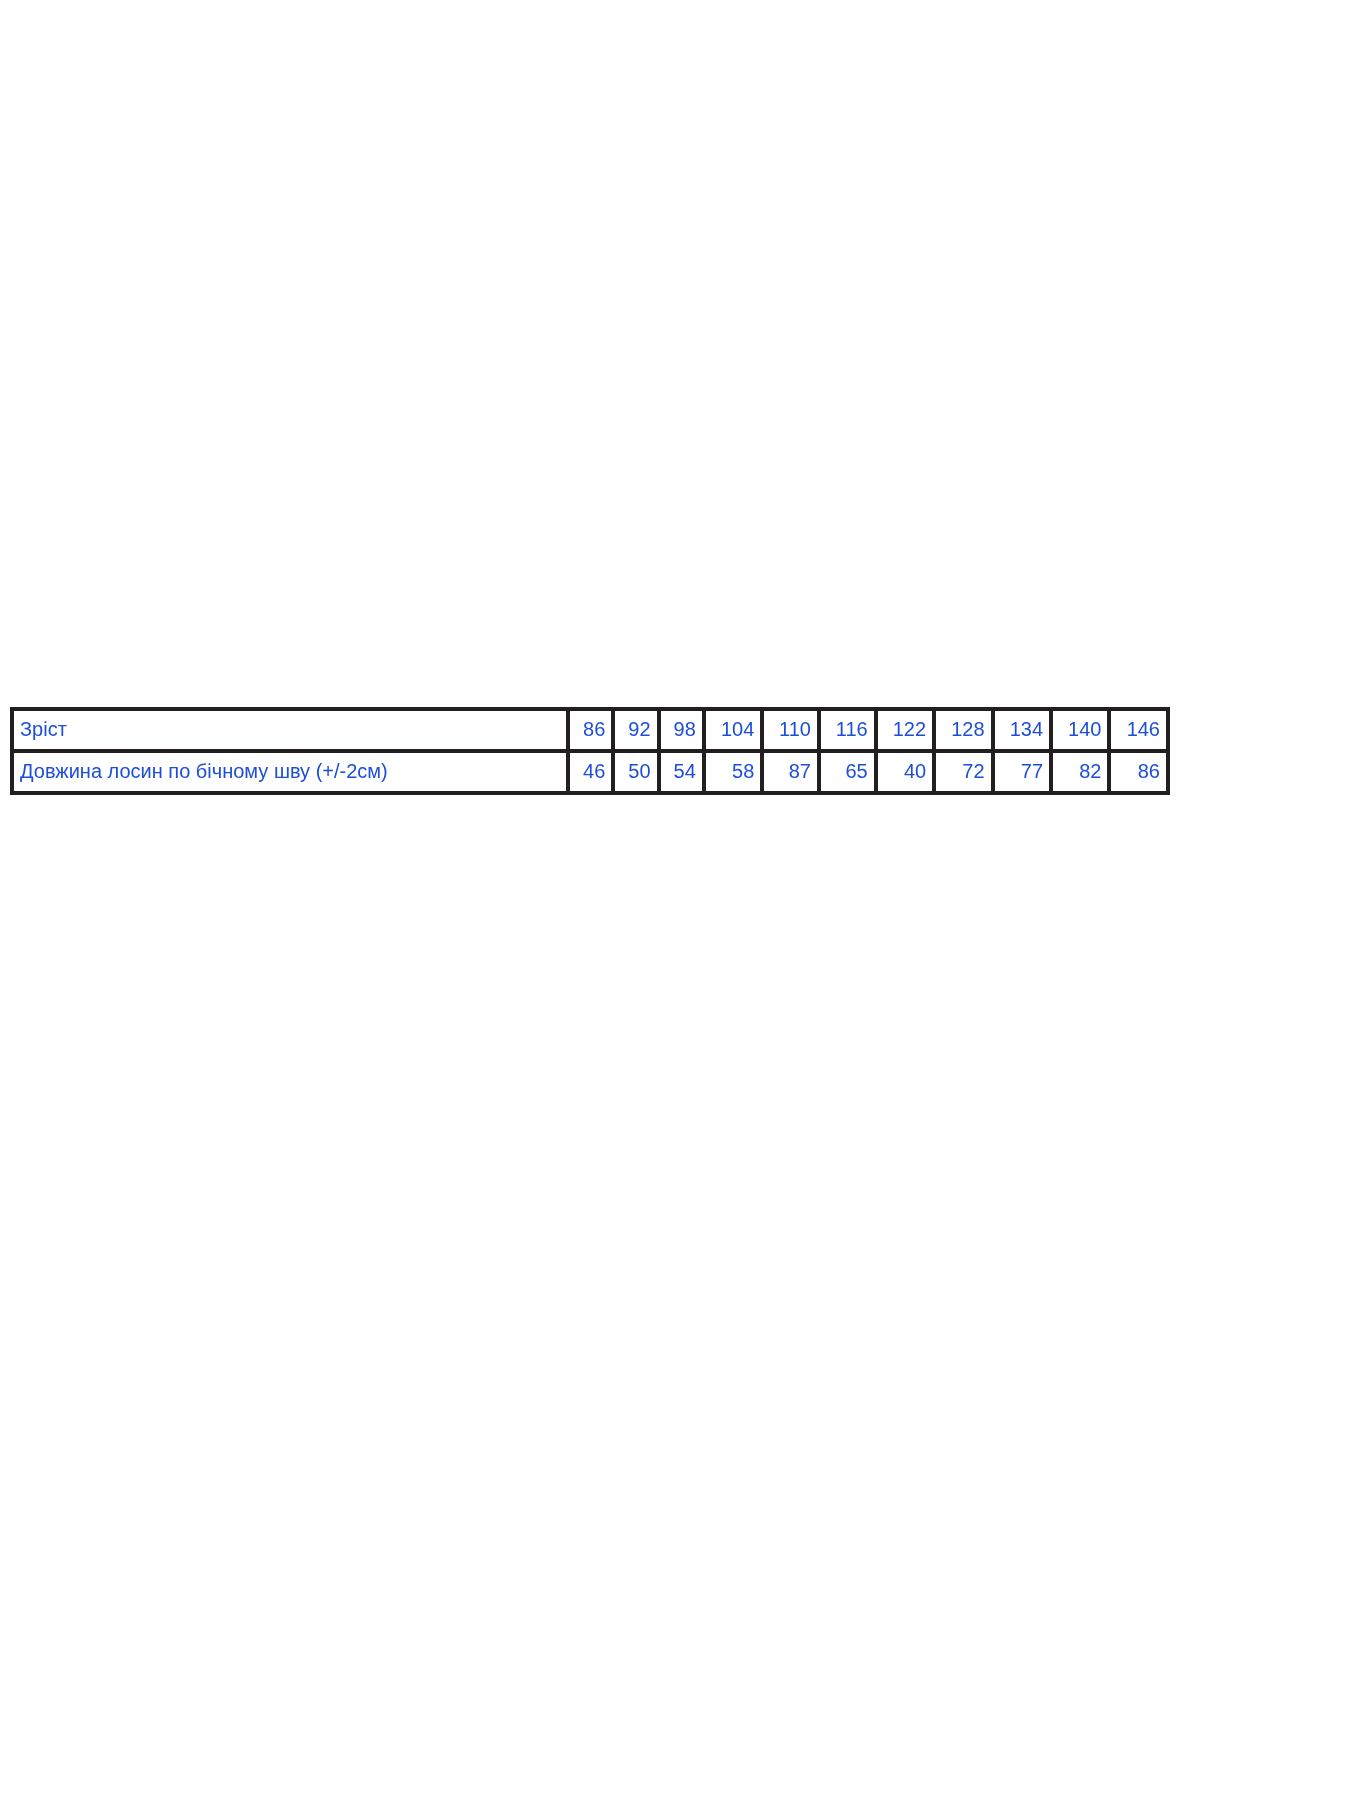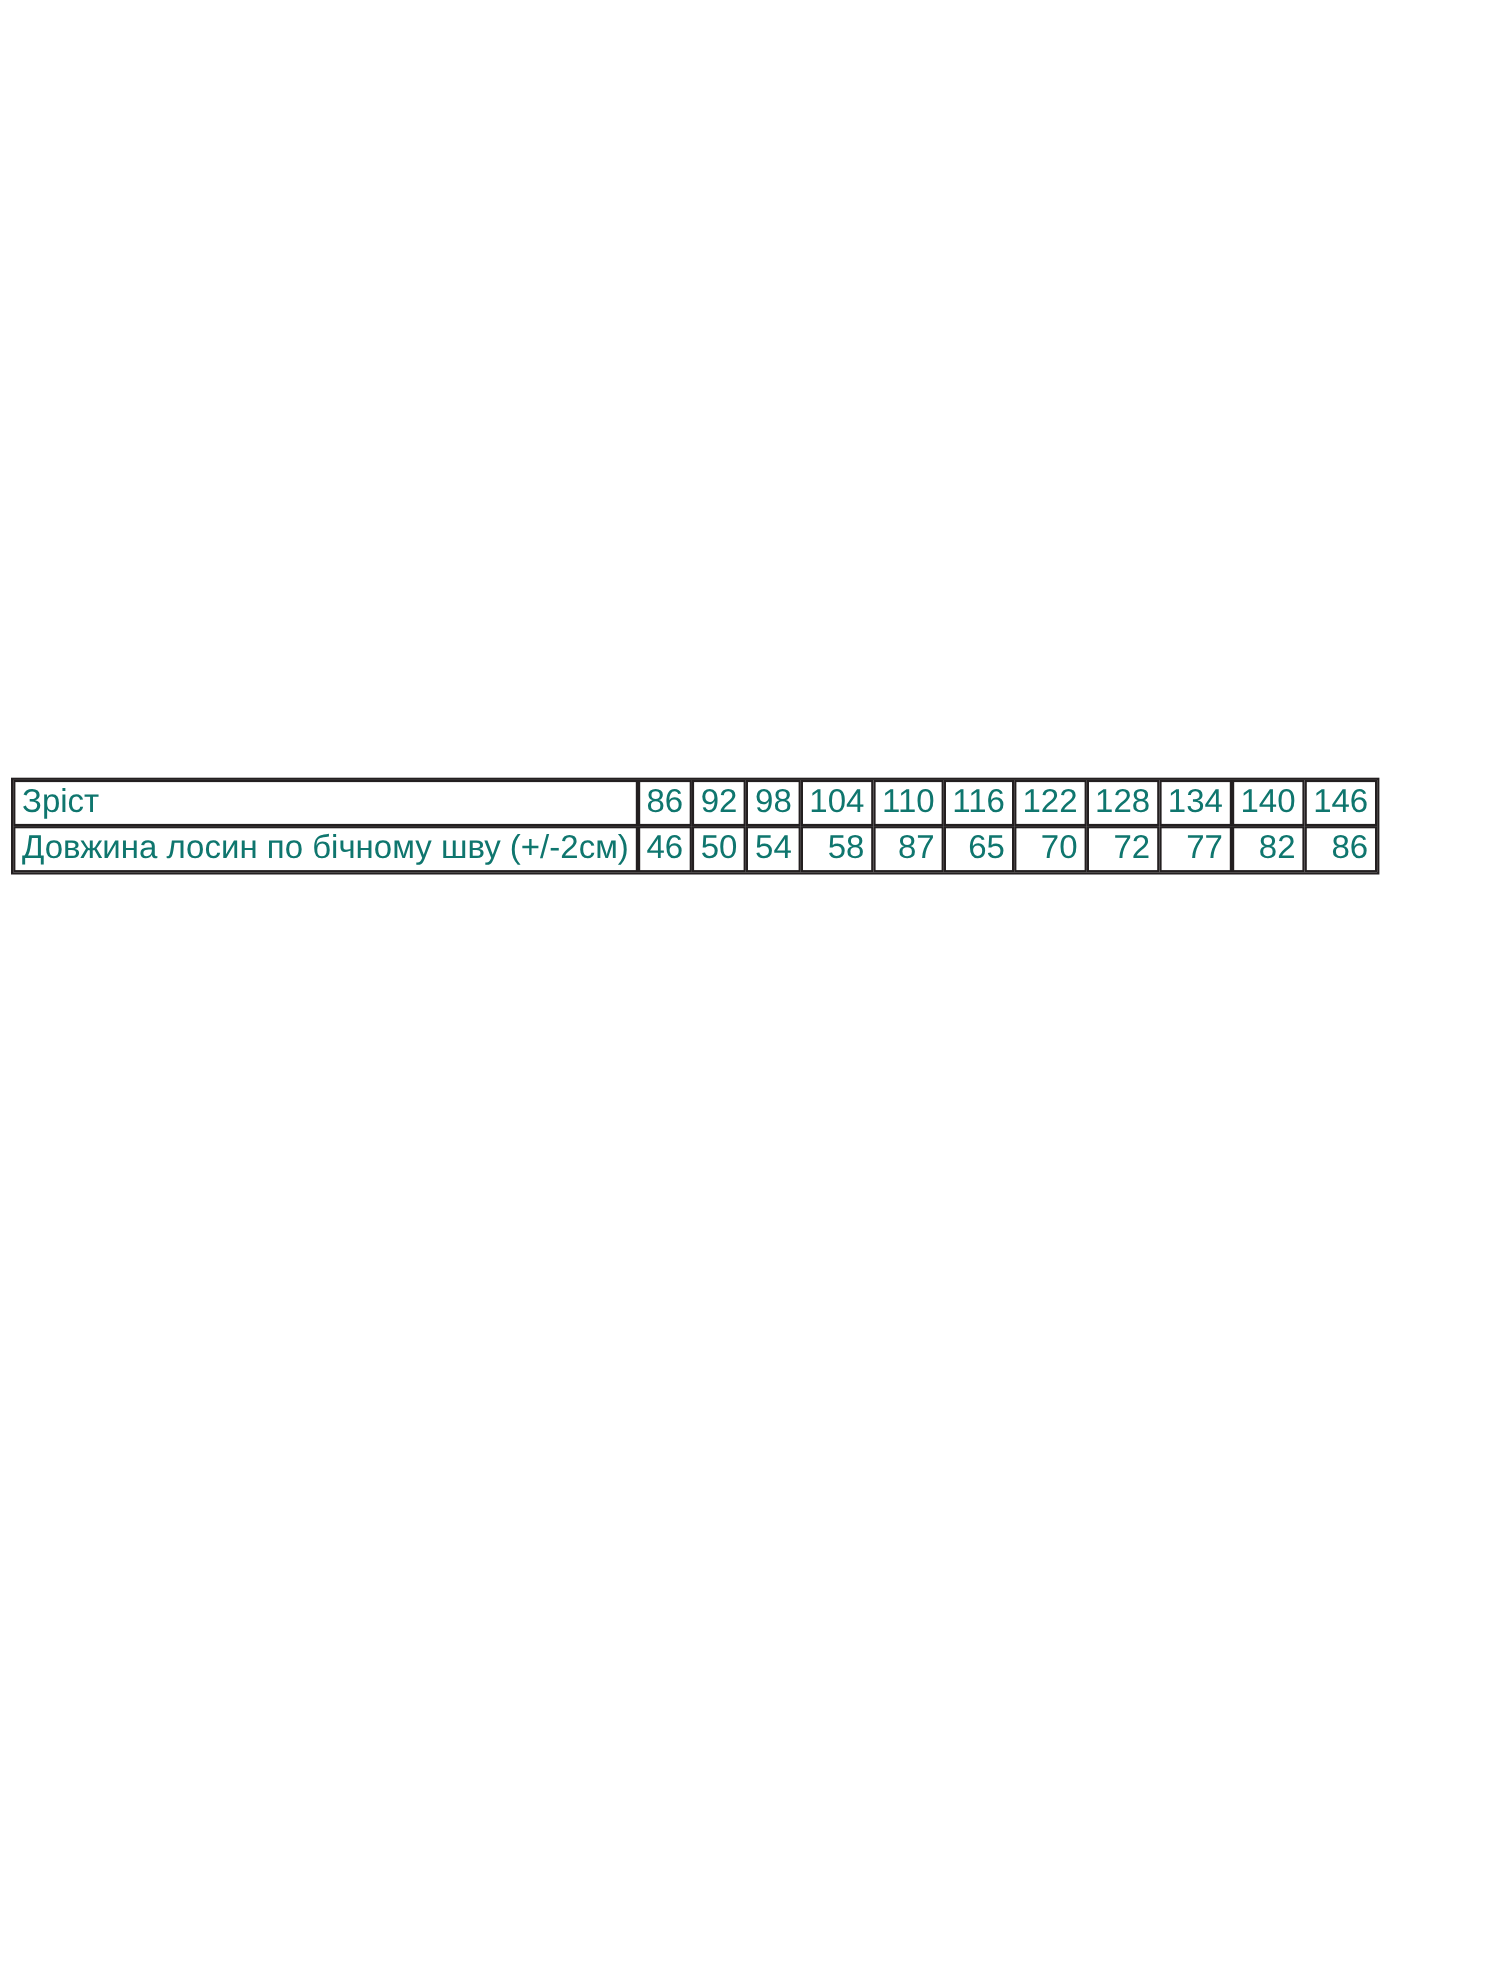--- a/index.html
+++ b/index.html
@@ -26,26 +26,26 @@
     border-collapse: separate;
     border-spacing: 0;
     table-layout: auto;
     width: 1160px;
     border: 2px solid #231f20;
     background: #ffffff;
   }
 
   table.size-table td {
     border: 2px solid #231f20;
-    font-size: 30px;
+    font-size: 20px;
     line-height: 30px;
     padding: 3px 6px 5px 6px;
     white-space: nowrap;
     vertical-align: middle;
-    color: #0f766e;
+    color: #1d4ed8;
   }
 
   td.label-cell {
     text-align: left;
     width: 540px;
   }
 
   td.val-cell {
     text-align: right;
   }
@@ -71,21 +71,21 @@
         <td class="val-cell">146</td>
       </tr>
       <tr>
         <td class="label-cell">Довжина лосин по бічному шву (+/-2см)</td>
         <td class="val-cell">46</td>
         <td class="val-cell">50</td>
         <td class="val-cell">54</td>
         <td class="val-cell">58</td>
         <td class="val-cell">87</td>
         <td class="val-cell">65</td>
-        <td class="val-cell">70</td>
+        <td class="val-cell">40</td>
         <td class="val-cell">72</td>
         <td class="val-cell">77</td>
         <td class="val-cell">82</td>
         <td class="val-cell">86</td>
       </tr>
     </tbody>
   </table>
 </div>
 
 </body></html>

